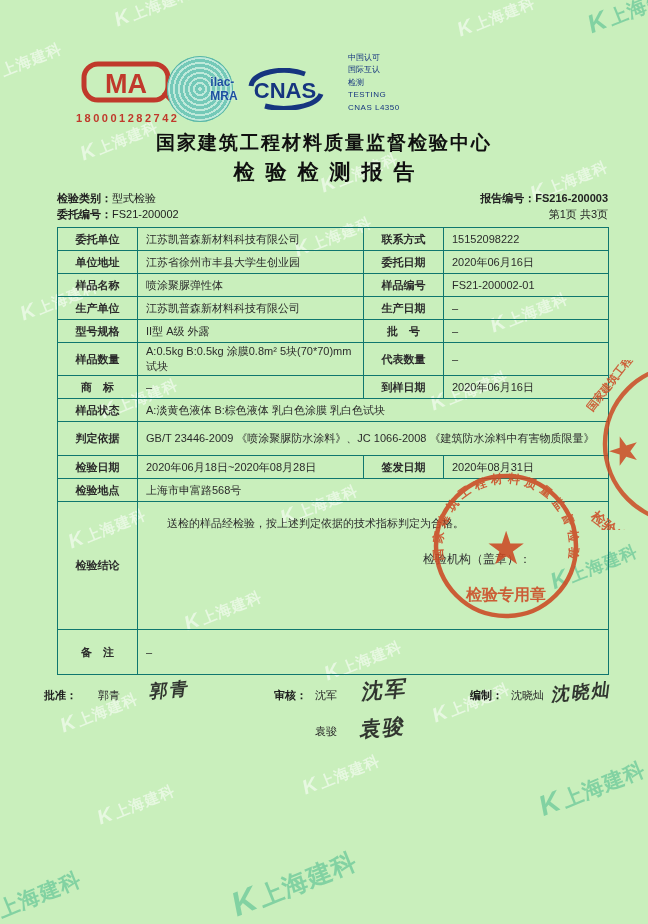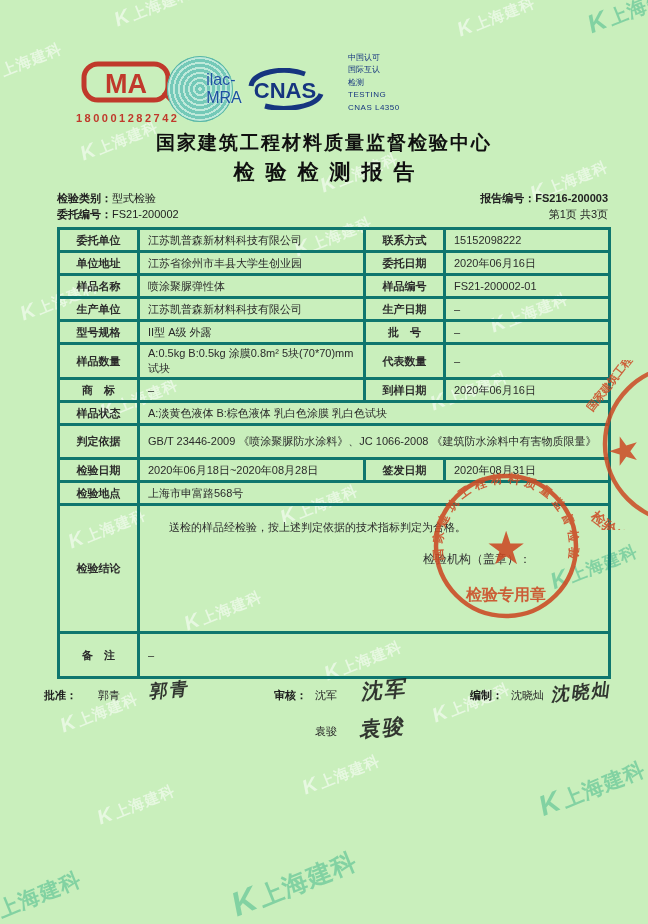--- a/index.html
+++ b/index.html
@@ -18,41 +18,41 @@
   .wm.strong{color:rgba(126,208,160,0.95);}
   
   .cma{position:absolute;left:64px;top:60px;text-align:center;margin-left:12px;}
   .cma-num{color:#c0392b;font-weight:bold;font-size:11px;letter-spacing:2.5px;margin-top:2px;}
   .ilac{
     position:absolute;left:167px;top:56px;width:66px;height:66px;border-radius:50%;
     background:repeating-radial-gradient(circle at 50% 50%, #bfe9da 0 2px, #74c9b8 2px 5px);
     display:flex;align-items:center;justify-content:center;
     box-shadow:0 0 0 1px #5bb7a6 inset;
   }
-  .ilac-label{color:#1c4fa0;font-weight:normal;font-size:16px;text-shadow:0 0 2px #dff5ec;margin-left:48px;}
+  .ilac-label{color:#1c4fa0;font-weight:bold;font-size:12px;text-shadow:0 0 2px #dff5ec;margin-left:48px;}
   .cnas{position:absolute;left:243px;top:68px;}
   .cnas-txt{position:absolute;left:348px;top:52px;color:#16357f;font-size:8px;line-height:1.55;}
   .cnas-txt .lat{letter-spacing:0.5px;}
   
   .title-org{position:absolute;left:0;top:130px;width:648px;text-align:center;
     font-size:19px;font-weight:bold;color:#101010;letter-spacing:2px;}
   .title-report{position:absolute;left:0;top:158px;width:648px;text-align:center;
     font-size:21px;font-weight:bold;color:#101010;letter-spacing:11px;text-indent:11px;}
   
   .meta{position:absolute;left:57px;top:191px;width:551px;font-size:11px;}
   .meta .row{height:16px;}
   .meta b{font-weight:bold;}
   .meta-right{position:absolute;right:0;top:0;text-align:right;}
   .meta-right .pg{font-weight:normal;}
   
   table.rep{
     position:absolute;left:57px;top:227px;width:551px;
     border-collapse:collapse;table-layout:fixed;
   }
-  table.rep td{border:3px solid #0f766e;font-size:11px;color:#2b2b2b;overflow:hidden;}
+  table.rep td{border:1px solid #0f766e;font-size:11px;color:#2b2b2b;overflow:hidden;}
   td.lb{font-weight:bold;text-align:center;font-size:11.5px;color:#1d1d1d;}
   td.vl{padding-left:8px;}
   tr.h23{height:23px;} tr.h34{height:34px;} tr.h128{height:128px;} tr.h45{height:45px;}
   td.concl{vertical-align:top;position:relative;}
   .concl-text{padding:13px 10px 0 28px;font-size:11px;}
   
   .org-line{position:absolute;left:423px;top:551px;font-size:12px;color:#333;z-index:3;}
   .stamp{position:absolute;left:431px;top:471px;width:150px;height:150px;opacity:0.88;z-index:4;}
   .edge-stamp{position:absolute;left:586px;top:360px;width:120px;height:170px;opacity:0.85;z-index:4;}
   

